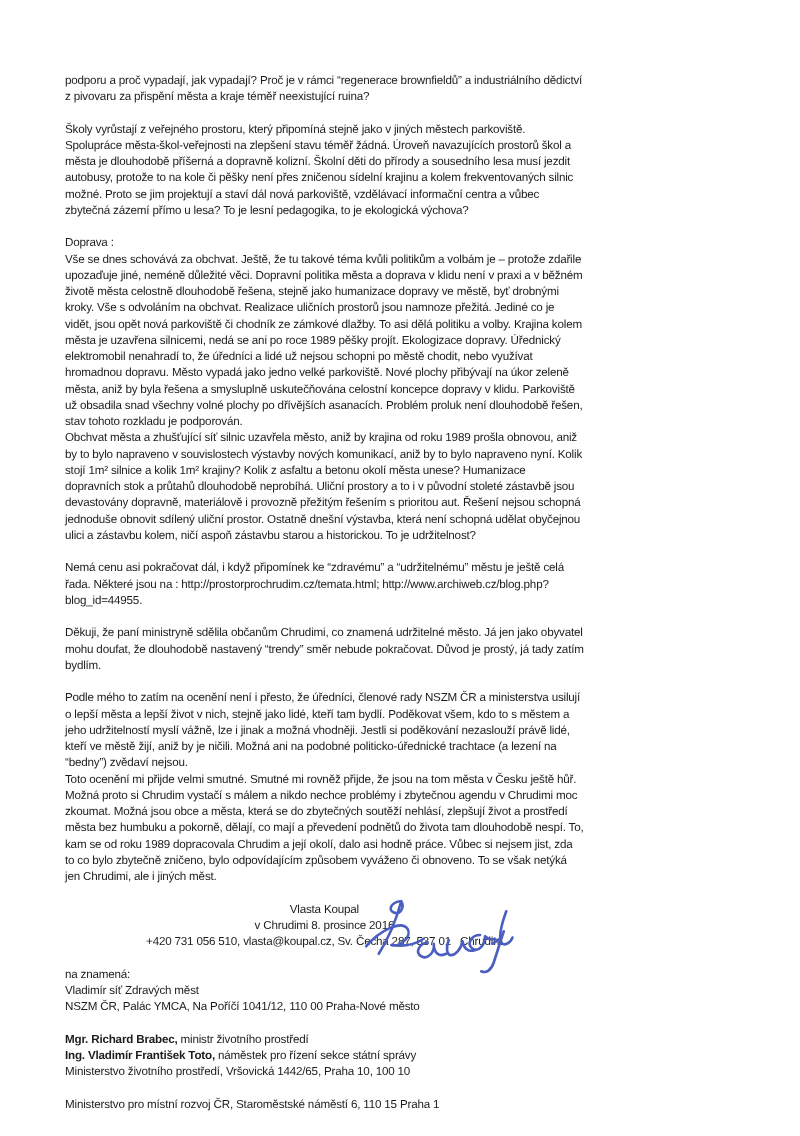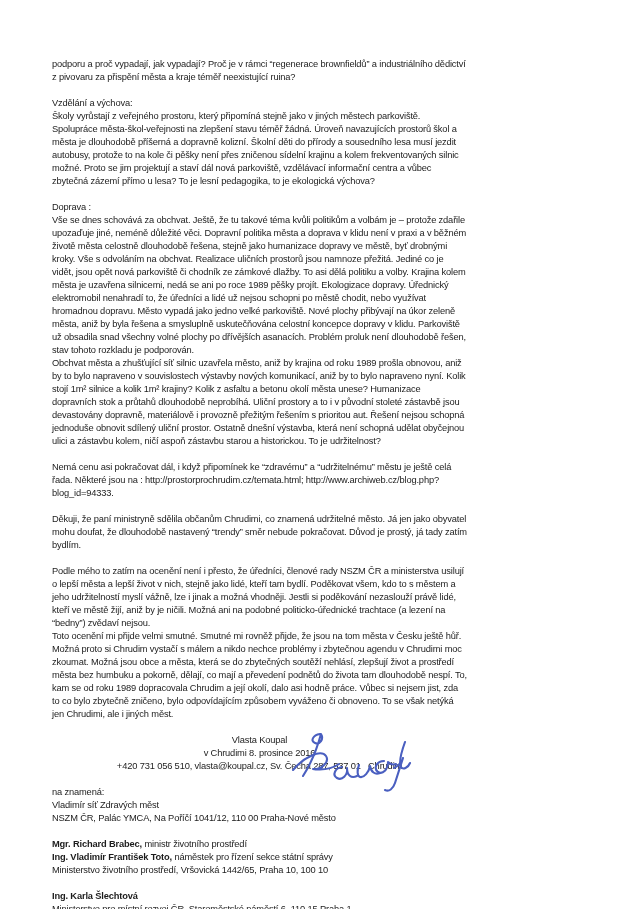--- a/index.html
+++ b/index.html
@@ -32,28 +32,27 @@
     pointer-events: none;
   }
 </style>
 </head>
 <body>
 
 <div class="page">
 
   <p class="para">podporu a proč vypadají, jak vypadají? Proč je v rámci “regenerace brownfieldů” a industriálního dědictví z pivovaru za přispění města a kraje téměř neexistující ruina?</p>
 
-  <p class="para tight">Vzdělání a výchova:</p>
   <p class="para">Školy vyrůstají z veřejného prostoru, který připomíná stejně jako v jiných městech parkoviště. Spolupráce města-škol-veřejnosti na zlepšení stavu téměř žádná. Úroveň navazujících prostorů škol a města je dlouhodobě příšerná a dopravně kolizní. Školní děti do přírody a sousedního lesa musí jezdit autobusy, protože to na kole či pěšky není přes zničenou sídelní krajinu a kolem frekventovaných silnic možné. Proto se jim projektují a staví dál nová parkoviště, vzdělávací informační centra a vůbec zbytečná zázemí přímo u lesa? To je lesní pedagogika, to je ekologická výchova?</p>
 
   <p class="para tight">Doprava :</p>
   <p class="para tight">Vše se dnes schovává za obchvat. Ještě, že tu takové téma kvůli politikům a volbám je – protože zdařile upozaďuje jiné, neméně důležité věci. Dopravní politika města a doprava v klidu není v praxi a v běžném životě města celostně dlouhodobě řešena, stejně jako humanizace dopravy ve městě, byť drobnými kroky. Vše s odvoláním na obchvat. Realizace uličních prostorů jsou namnoze přežitá. Jediné co je vidět, jsou opět nová parkoviště či chodník ze zámkové dlažby. To asi dělá politiku a volby. Krajina kolem města je uzavřena silnicemi, nedá se ani po roce 1989 pěšky projít. Ekologizace dopravy. Úřednický elektromobil nenahradí to, že úředníci a lidé už nejsou schopni po městě chodit, nebo využívat hromadnou dopravu. Město vypadá jako jedno velké parkoviště. Nové plochy přibývají na úkor zeleně města, aniž by byla řešena a smysluplně uskutečňována celostní koncepce dopravy v klidu. Parkoviště už obsadila snad všechny volné plochy po dřívějších asanacích. Problém proluk není dlouhodobě řešen, stav tohoto rozkladu je podporován.</p>
   <p class="para">Obchvat města a zhušťující síť silnic uzavřela město, aniž by krajina od roku 1989 prošla obnovou, aniž by to bylo napraveno v souvislostech výstavby nových komunikací, aniž by to bylo napraveno nyní. Kolik stojí 1m² silnice a kolik 1m² krajiny? Kolik z asfaltu a betonu okolí města unese?  Humanizace dopravních stok a průtahů dlouhodobě neprobíhá. Uliční prostory a to i v původní stoleté zástavbě jsou devastovány dopravně, materiálově i provozně přežitým řešením s prioritou aut. Řešení nejsou schopná jednoduše obnovit sdílený uliční prostor. Ostatně dnešní výstavba, která není schopná udělat obyčejnou ulici a zástavbu kolem, ničí aspoň zástavbu starou a historickou. To je udržitelnost?</p>
 
-  <p class="para">Nemá cenu asi pokračovat dál, i když připomínek ke “zdravému” a “udržitelnému” městu je ještě celá řada. Některé jsou na : http://prostorprochrudim.cz/temata.html; http://www.archiweb.cz/blog.php?blog_id=94333.</p>
+  <p class="para">Nemá cenu asi pokračovat dál, i když připomínek ke “zdravému” a “udržitelnému” městu je ještě celá řada. Některé jsou na : http://prostorprochrudim.cz/temata.html; http://www.archiweb.cz/blog.php?blog_id=44955.</p>
 
   <p class="para">Děkuji, že paní ministryně sdělila občanům Chrudimi, co znamená udržitelné město. Já jen jako obyvatel mohu doufat, že dlouhodobě nastavený “trendy” směr nebude pokračovat. Důvod je prostý, já tady zatím bydlím.</p>
 
   <p class="para tight">Podle mého to zatím na ocenění není i přesto, že úředníci, členové rady NSZM ČR a ministerstva usilují o lepší města a lepší život v nich, stejně jako lidé, kteří tam bydlí. Poděkovat všem, kdo to s městem a jeho udržitelností myslí vážně, lze i jinak a možná vhodněji. Jestli si poděkování nezaslouží právě lidé, kteří ve městě žijí, aniž by je ničili. Možná ani na podobné politicko-úřednické trachtace (a lezení na “bedny”) zvědaví nejsou.</p>
   <p class="para">Toto ocenění mi přijde velmi smutné. Smutné mi rovněž přijde, že jsou na tom města v Česku ještě hůř. Možná proto si Chrudim vystačí s málem a nikdo nechce problémy i zbytečnou agendu v Chrudimi moc zkoumat. Možná jsou obce a města, která se do zbytečných soutěží nehlásí, zlepšují život a prostředí města bez humbuku a pokorně, dělají, co mají a převedení podnětů do života tam dlouhodobě nespí. To, kam se od roku 1989 dopracovala Chrudim a její okolí, dalo asi hodně práce. Vůbec si nejsem jist, zda to co bylo zbytečně zničeno, bylo odpovídajícím způsobem vyváženo či obnoveno. To se však netýká jen Chrudimi, ale i jiných měst.</p>
 
   <div class="sender-row">
     <p class="para prewrap">Vlasta Koupal
 v Chrudimi 8. prosince 2016
 +420 731 056 510, vlasta@koupal.cz, Sv. Čecha 287, 537 01   Chrudim</p>
@@ -77,17 +76,16 @@
     <div class="cc-line"><b></b><span>NSZM ČR, Palác YMCA, Na Poříčí 1041/12, 110 00   Praha-Nové město</span></div>
   </div>
 
   <div class="cc-group">
     <div class="cc-line"><b>Mgr. Richard Brabec,</b><span> ministr životního prostředí</span></div>
     <div class="cc-line"><b>Ing. Vladimír František Toto,</b><span> náměstek pro řízení sekce státní správy</span></div>
     <div class="cc-line"><b></b><span>Ministerstvo životního prostředí, Vršovická 1442/65, Praha 10, 100 10</span></div>
   </div>
 
   <div class="cc-group">
-    <div class="cc-line"><b>Ing. Karla Šlechtová</b><span></span></div>
     <div class="cc-line"><b></b><span>Ministerstvo pro místní rozvoj ČR, Staroměstské náměstí 6, 110 15 Praha 1</span></div>
   </div>
 
 </div>
 
 </body></html>

